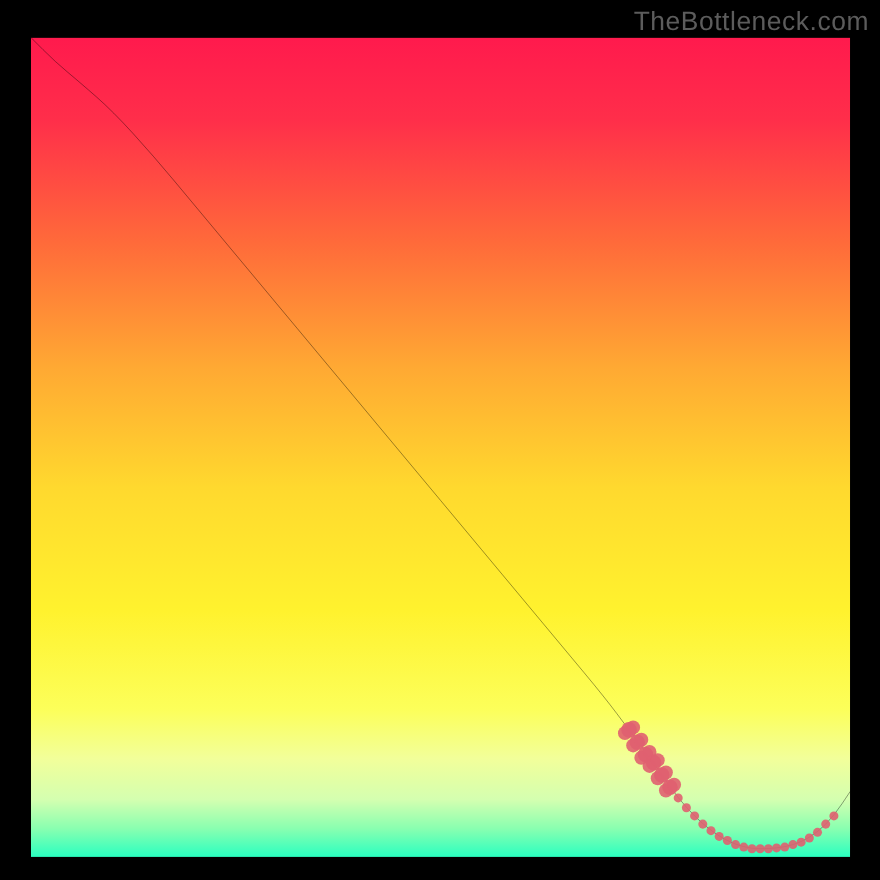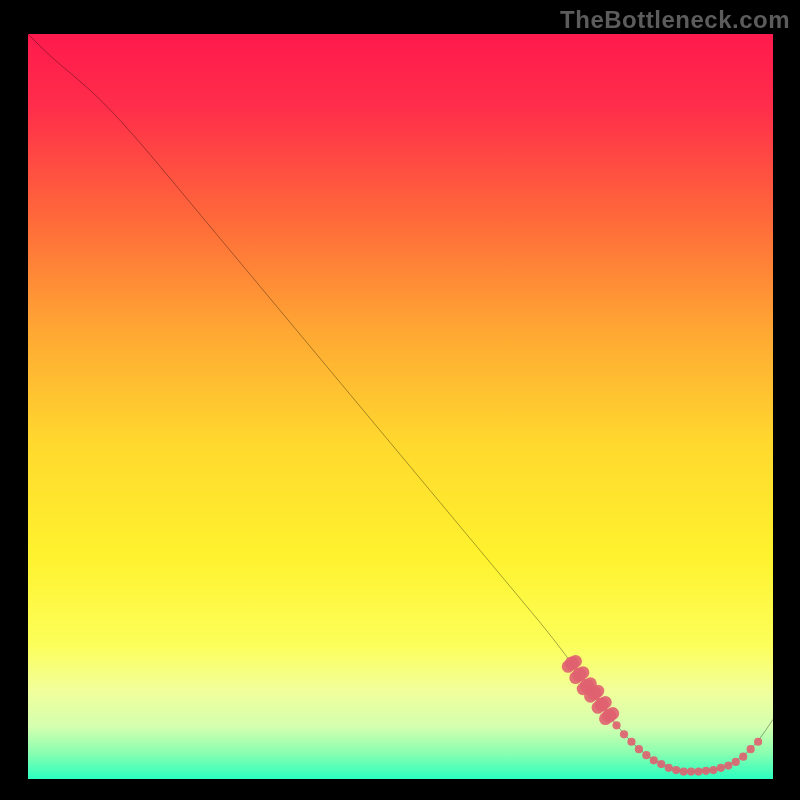--- a/index.html
+++ b/index.html
@@ -12,21 +12,20 @@
     overflow: hidden;
   }
   .attribution {
     position: absolute;
     top: 6px;
     right: 10px;
     color: #5c5c5c;
     font-size: 24px;
     letter-spacing: 0.5px;
     z-index: 5;
-    font-weight: bold;
   }
   .plot-area {
     position: absolute;
     top: 34px;
     left: 28px;
     width: 745px;
     height: 745px;
     overflow: hidden;
   }
   .gradient-bg {

